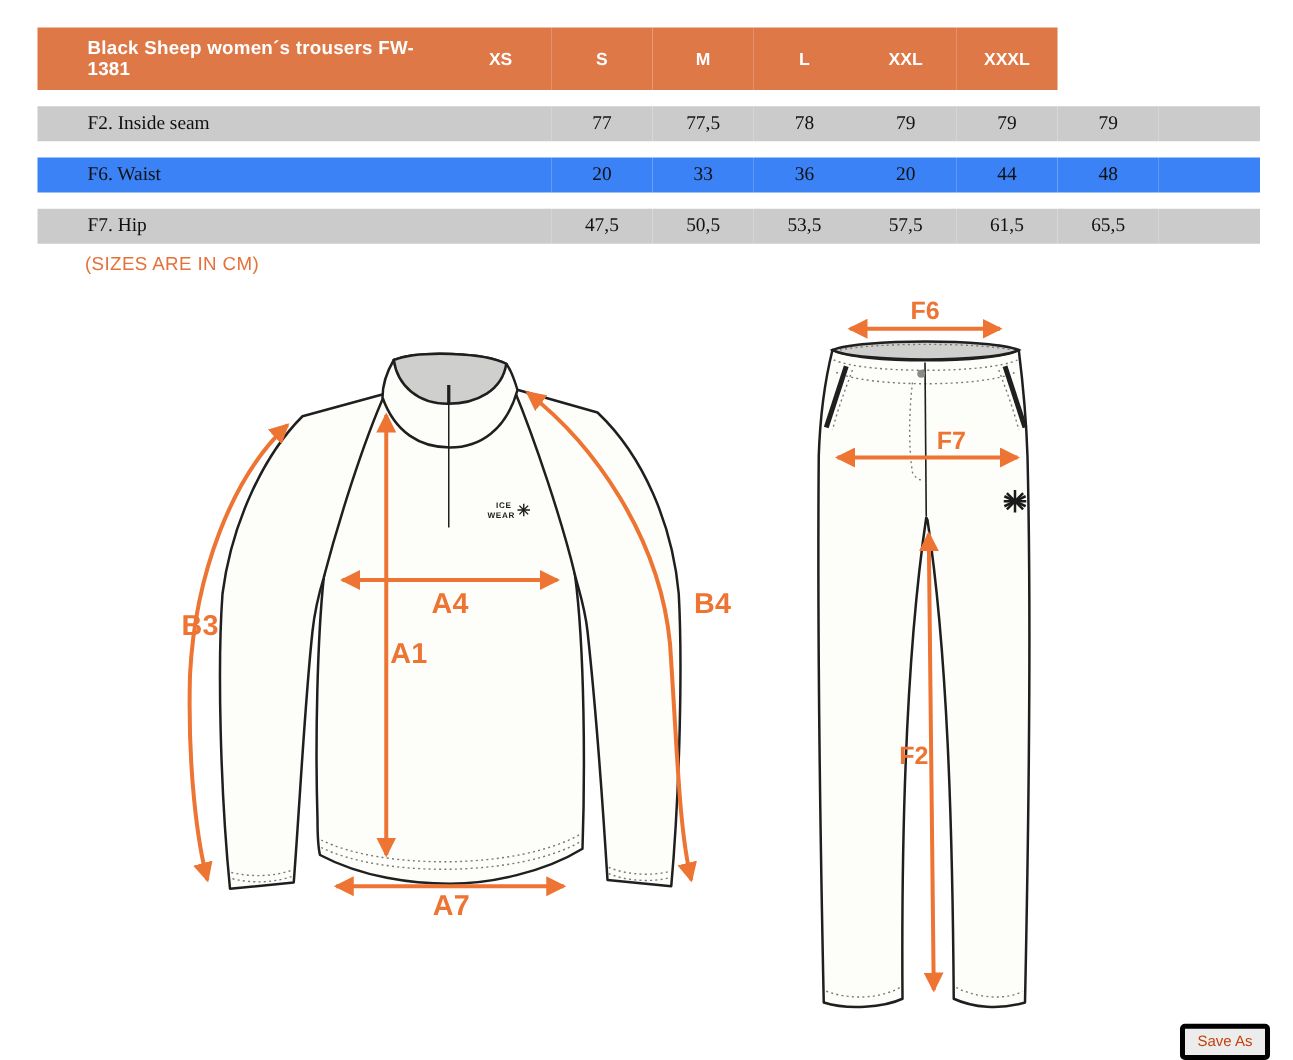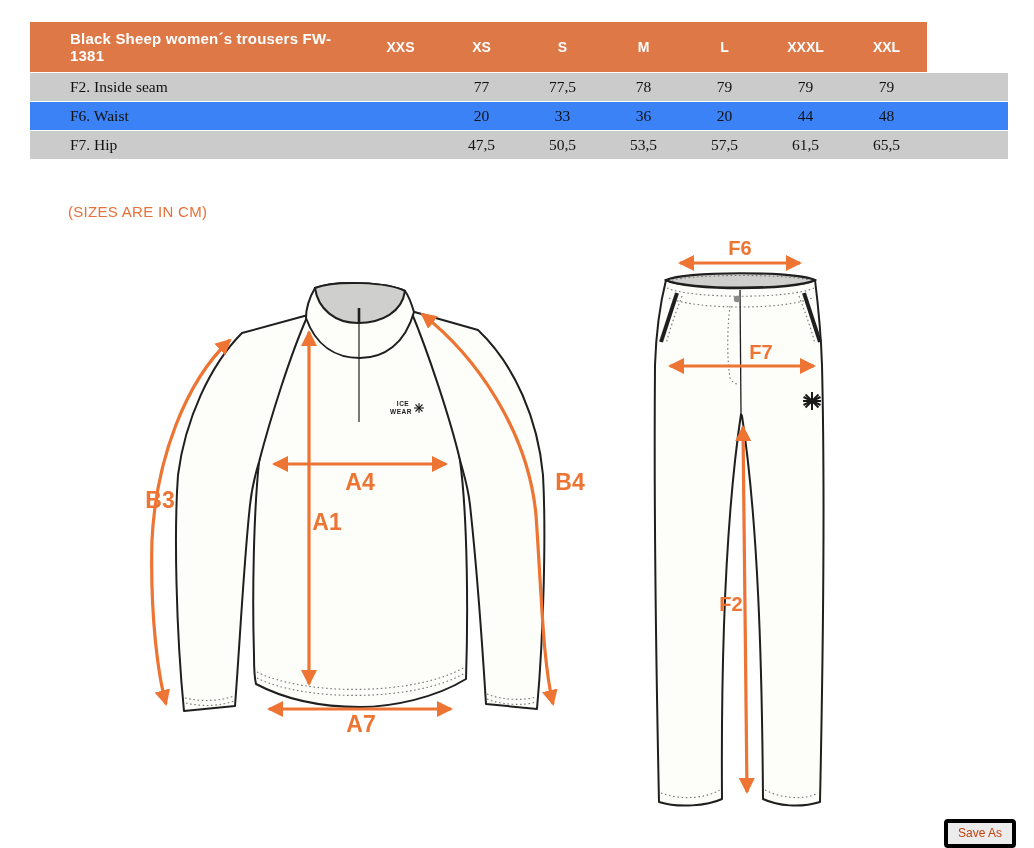--- a/index.html
+++ b/index.html
@@ -1,21 +1,21 @@
 <!DOCTYPE html>
 <html><head>
 <meta charset="utf-8">
 <style>
   * { margin:0; padding:0; box-sizing:border-box; }
   html,body { width:1034px; height:848px; background:#ffffff; overflow:hidden;
               font-family:"Liberation Sans", sans-serif; position:relative; }
 
   
   .size-table { position:absolute; left:30px; top:22px; width:978px; }
-  .trow { display:grid; grid-template-columns:330px repeat(8,1fr); column-gap:0; margin-bottom:1px; }
+  .trow { display:grid; grid-template-columns:330px repeat(8,1fr); column-gap:0; margin-bottom:13px; }
   .trow .cell { display:flex; align-items:center; justify-content:center; }
   .trow.header { height:50px; }
   .trow.header .cell { background:#DE7847; color:#ffffff; font-weight:bold; font-size:14px; }
   .trow.header .cell.title { justify-content:flex-start; padding-left:40px; font-size:15px; letter-spacing:.2px; }
   .trow.datarow { height:28px; font-family:"Liberation Serif", serif; font-size:15.5px; color:#111; }
   .trow.datarow.dark  .cell { background:#cbcbcb; }
   .trow.datarow.light .cell { background:#3b82f6; }
   .trow.datarow .cell.rowlabel { justify-content:flex-start; padding-left:40px; }
 
   
@@ -39,27 +39,26 @@
   .save-as { position:absolute; right:18px; top:819px; background:#ececec;
              border:4px solid #000000; border-radius:4px; padding:3px 10px 4px;
              font-size:12px; color:#c2410c; box-shadow:0 1px 1px rgba(0,0,0,.08); cursor:default; }
 </style>
 </head>
 <body>
 
 <div class="size-table">
   <div class="trow header">
     <div class="cell title">Black Sheep women´s trousers FW-1381</div>
-    <div class="cell">XXS</div>
     <div class="cell">XS</div>
     <div class="cell">S</div>
     <div class="cell">M</div>
     <div class="cell">L</div>
+    <div class="cell">XXL</div>
     <div class="cell">XXXL</div>
-    <div class="cell">XXL</div>
   </div>
 
   <div class="trow datarow dark">
     <div class="cell rowlabel">F2. Inside seam</div>
     <div class="cell"></div>
     <div class="cell">77</div>
     <div class="cell">77,5</div>
     <div class="cell">78</div>
     <div class="cell">79</div>
     <div class="cell">79</div>

